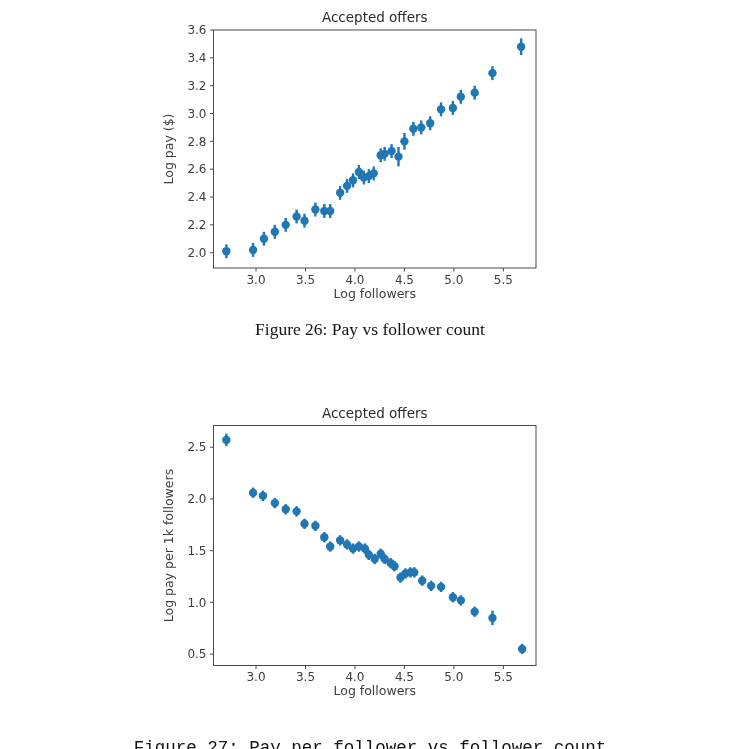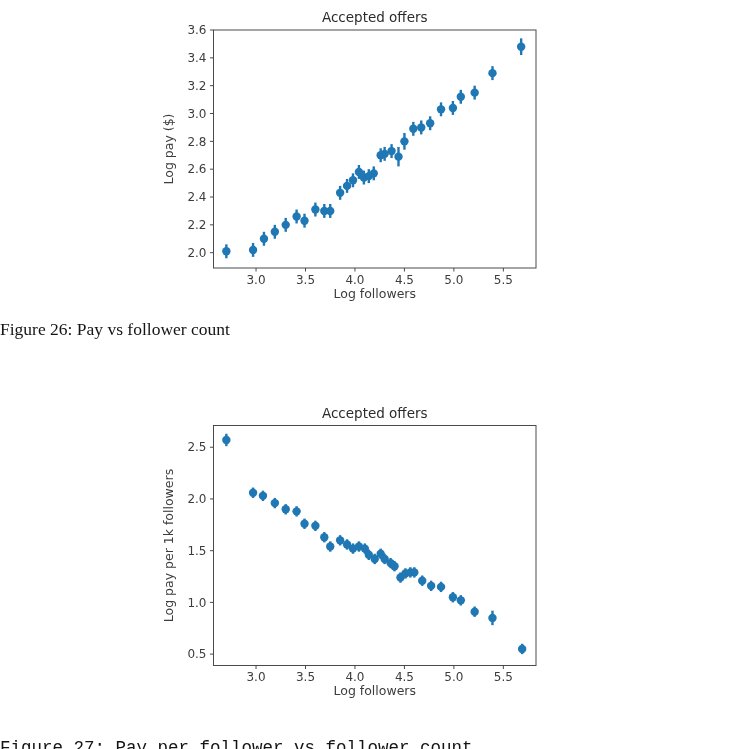--- a/index.html
+++ b/index.html
@@ -4,21 +4,21 @@
 <style>
   html,body{margin:0;padding:0;background:#ffffff;}
   #page{position:relative;width:680px;height:749px;background:#ffffff;overflow:hidden;
         font-family:"DejaVu Sans",sans-serif;}
   .chart-svg{position:absolute;left:0;width:740px;height:310px;overflow:visible;}
   #chart-svg-0{top:0;}
   #chart-svg-1{top:400px;}
   .t-tick{font-family:"DejaVu Sans",sans-serif;font-size:12px;fill:#3d3d3d;}
   .t-label{font-family:"DejaVu Sans",sans-serif;font-size:12.5px;fill:#3d3d3d;}
   .t-title{font-family:"DejaVu Sans",sans-serif;font-size:13.5px;fill:#2b2b2b;}
-  .caption{position:absolute;left:0;width:740px;text-align:left;
+  .caption{position:absolute;left:0;width:740px;text-align:center;
            font-family:"Liberation Serif","DejaVu Serif",serif;
            font-size:17.5px;color:#141414;}
   #cap-0{top:319px;}
   #cap-1{top:738px;font-family:Liberation Mono, monospace;}
 </style>
 </head>
 <body>
 
 <div id="page">
   <svg id="chart-svg-0" class="chart-svg" xmlns="http://www.w3.org/2000/svg">

